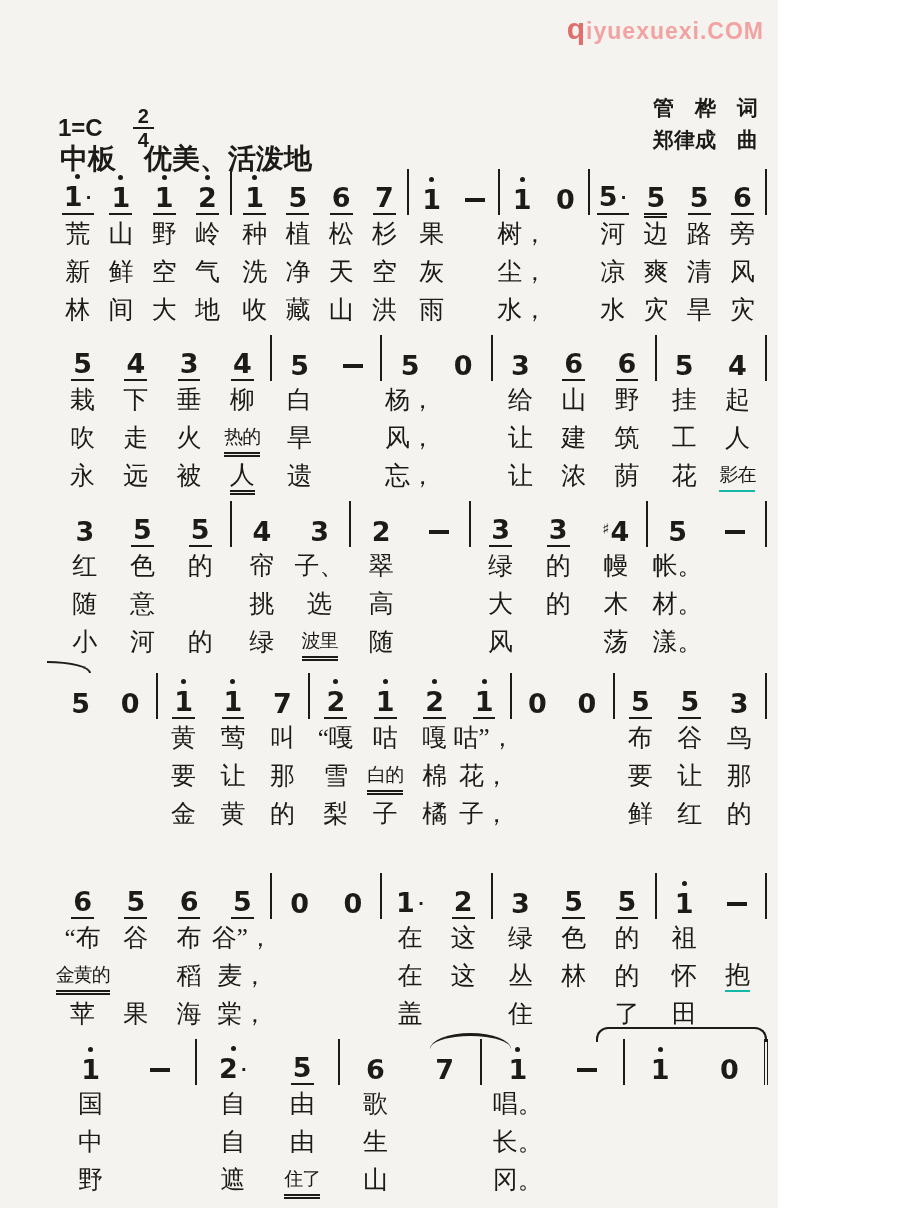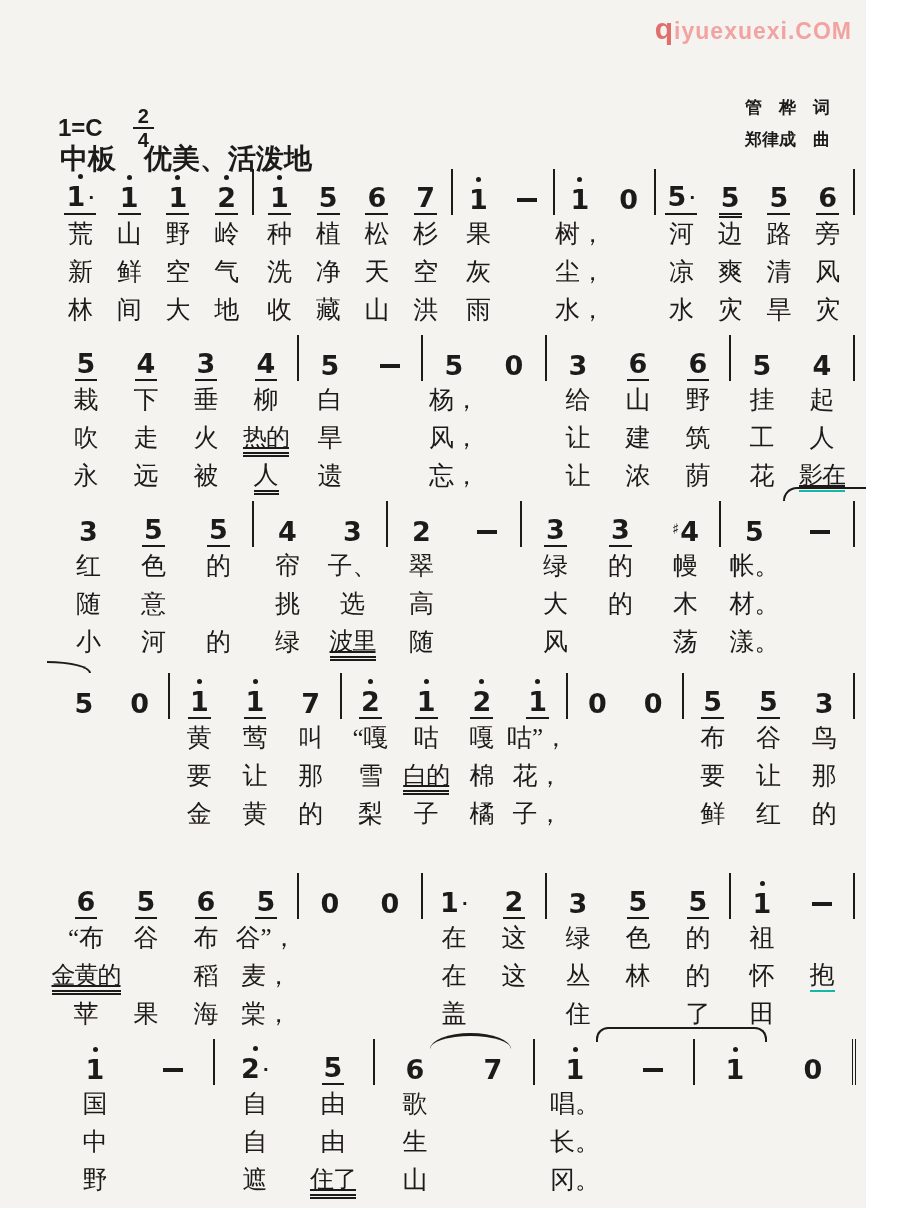--- a/index.html
+++ b/index.html
@@ -1,31 +1,31 @@
 <!DOCTYPE html>
 <html><head>
 <meta charset="utf-8">
 <style>
   html,body{margin:0;padding:0;}
-  #page{position:relative;width:866px;height:1208px;background:#f5f3ef;color:#1d1b19;
+  #page{position:relative;width:778px;height:1208px;background:#f5f3ef;color:#1d1b19;
         font-family:"Liberation Sans",sans-serif;overflow:hidden;}
   
   .watermark{position:absolute;top:12px;right:14px;font-weight:bold;
              color:#f2a3a1;font-size:23px;letter-spacing:1px;}
   .watermark .lead{color:#e06f6c;font-size:30px;}
   .title{position:absolute;top:28px;left:0;width:100%;text-align:center;
          font-size:44px;font-weight:bold;letter-spacing:8px;font-family:"Liberation Sans",sans-serif;}
   .keyrow{position:absolute;top:105px;left:58px;display:flex;align-items:center;
           font-size:24px;font-weight:bold;}
   .frac{display:inline-block;margin-left:30px;text-align:center;line-height:1;}
   .frac .num{display:block;font-size:20px;font-weight:bold;padding:1px 5px;}
   .frac .num.top{border-bottom:2px solid #1d1b19;}
   .tempo{position:absolute;top:140px;left:60px;font-size:28px;font-weight:bold;
          font-family:"Liberation Serif",serif;}
-  .credits{position:absolute;top:92px;right:36px;text-align:right;font-size:17px;
+  .credits{position:absolute;top:92px;right:20px;text-align:right;font-size:21px;
            font-weight:bold;font-family:"Liberation Serif",serif;line-height:32px;}
   
   #systems{position:absolute;top:163px;left:56px;right:10px;}
   .system{position:relative;display:flex;align-items:stretch;}
   .system.gap1{margin-top:6px;}
   .system.gap2{margin-top:34px;}
   .col{flex:1 1 0;display:flex;flex-direction:column;min-width:0;}
   .barcol{flex:0 0 4px;}
   .nz{height:52px;display:flex;flex-direction:column;align-items:center;justify-content:flex-end;}
   .barcol .nz{flex-direction:row;align-items:flex-end;gap:3px;justify-content:center;}
@@ -38,21 +38,21 @@
   .dg.u2::after{content:"";position:absolute;left:0;right:0;bottom:-5px;height:2px;background:#1d1b19;}
   .nd{font-size:16px;vertical-align:3px;margin-left:3px;}
   .sharp{font-size:15px;vertical-align:7px;margin-right:1px;}
   .dashmark{width:20px;height:4px;background:#1d1b19;margin-bottom:13px;}
   .vbar{width:2px;height:46px;background:#1d1b19;}
   .vbar.thick{width:5px;}
   
   .lz{height:38px;display:flex;align-items:center;justify-content:center;
       font-size:25px;font-family:"Liberation Serif",serif;white-space:nowrap;}
   .lz span{line-height:30px;}
-  .sq{font-size:24px;letter-spacing:-1px;text-decoration:underline;}
+  .sq{font-size:19px;letter-spacing:-1px;}
   .lu1{border-bottom:2px solid #14b8a6;}
   .lu2{border-bottom:2px solid #1d1b19;position:relative;}
   .lu2::after{content:"";position:absolute;left:0;right:0;bottom:-5px;height:2px;background:#1d1b19;}
   
   .arc{position:absolute;pointer-events:none;}
   .arc.round{top:0px;height:13px;border-top:3px solid #1d1b19;
              border-radius:50% 50% 0 0/100% 100% 0 0;}
   .arc.square{top:-6px;height:13px;border:2px solid #1d1b19;border-bottom:none;
               border-radius:12px 12px 0 0;}
   .arc.tie-right{top:-8px;height:12px;border-top:2px solid #1d1b19;border-left:2px solid #1d1b19;

